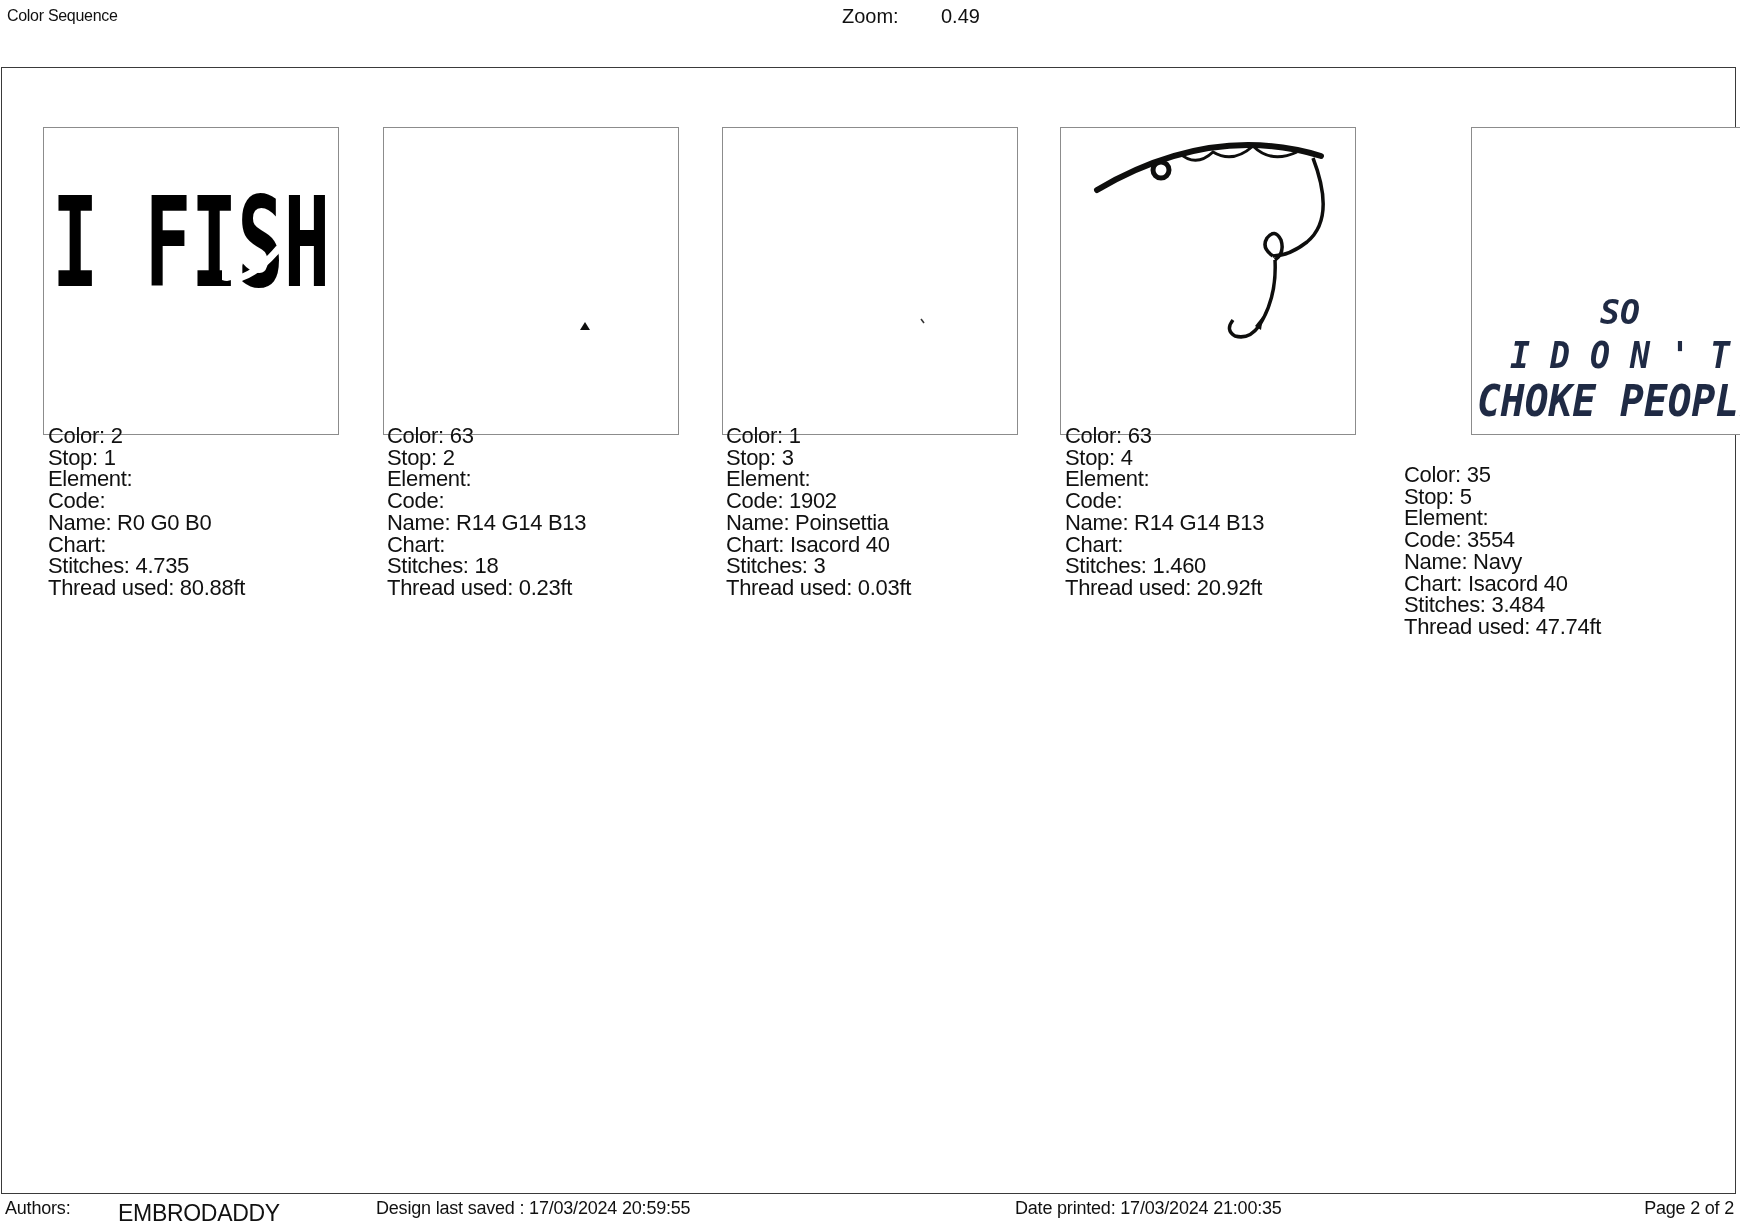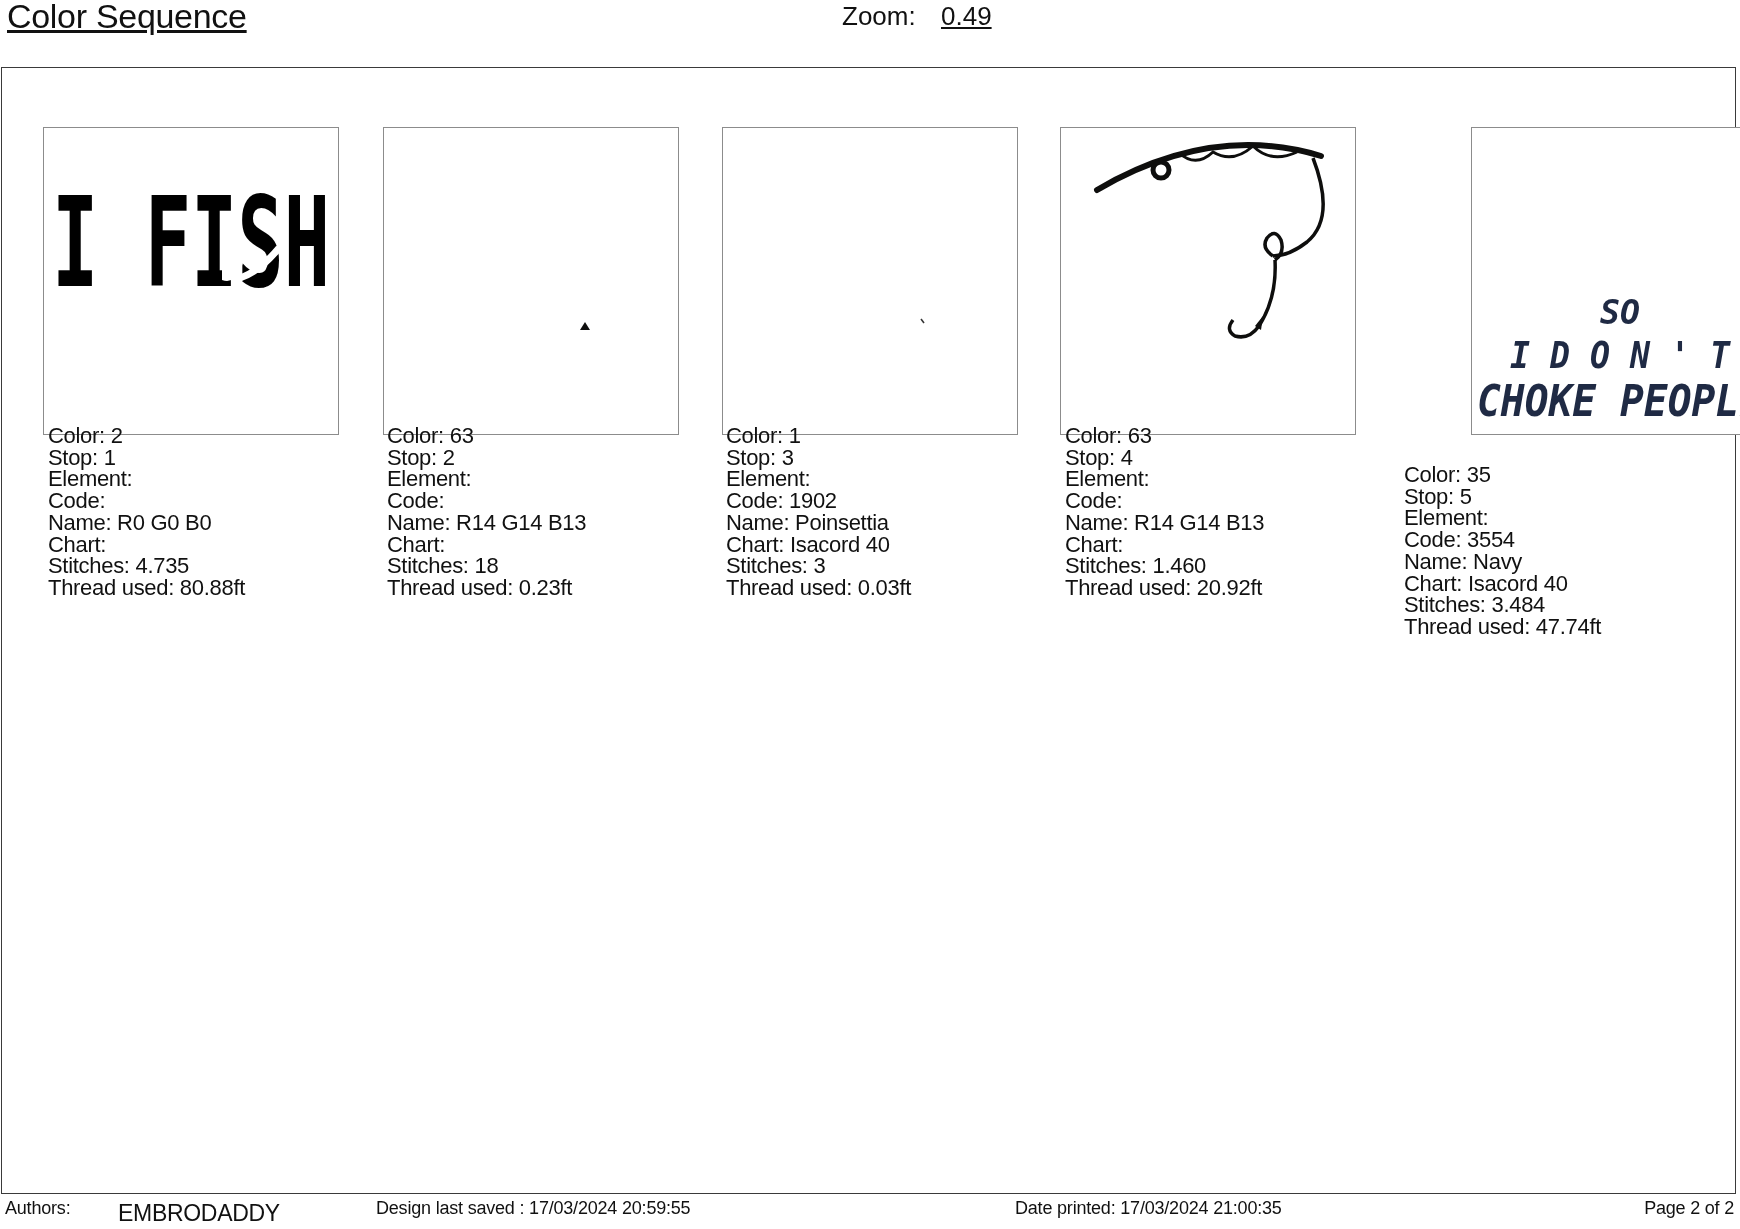--- a/index.html
+++ b/index.html
@@ -2,29 +2,29 @@
 <html><head>
   <meta charset="utf-8">
   <style>
     html, body { margin: 0; padding: 0; background: #ffffff; }
     body {
       width: 1740px; height: 1229px; position: relative; overflow: hidden;
       font-family: "Liberation Sans", "DejaVu Sans", sans-serif; color: #111;
     }
     .hdr-title {
       position: absolute; left: 7px; top: 1px;
-      font-size: 34px; letter-spacing: -0.3px; line-height: 30px; text-decoration: underline;
+      font-size: 16px; letter-spacing: -0.3px; line-height: 30px;
     }
     .hdr-zoom-label {
       position: absolute; left: 842px; top: 1px;
-      font-size: 26px; line-height: 30px;
+      font-size: 20px; line-height: 30px;
     }
     .hdr-zoom-value {
       position: absolute; left: 941px; top: 1px;
-      font-size: 26px; line-height: 30px; text-decoration: underline;
+      font-size: 20px; line-height: 30px;
     }
     .frame {
       position: absolute; left: 1px; top: 67px; width: 1735px; height: 1127px;
       border: 1.5px solid #3a3a3a; box-sizing: border-box;
     }
     .swatch {
       position: absolute; top: 127px; width: 296px; height: 308px;
       border: 1.5px solid #8c8c8c; box-sizing: border-box; background: #fff;
       overflow: hidden;
     }

